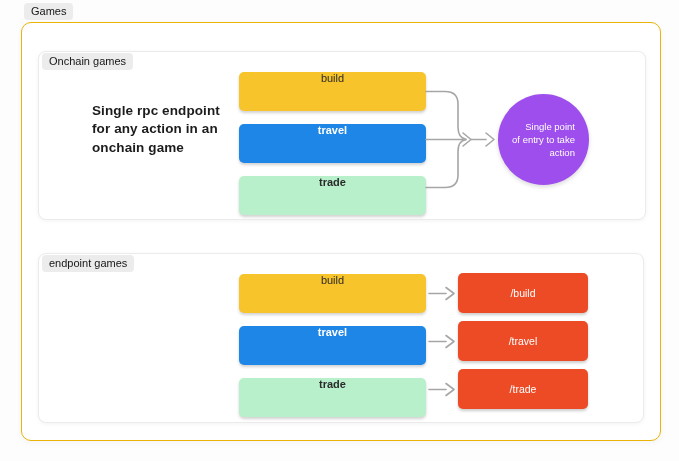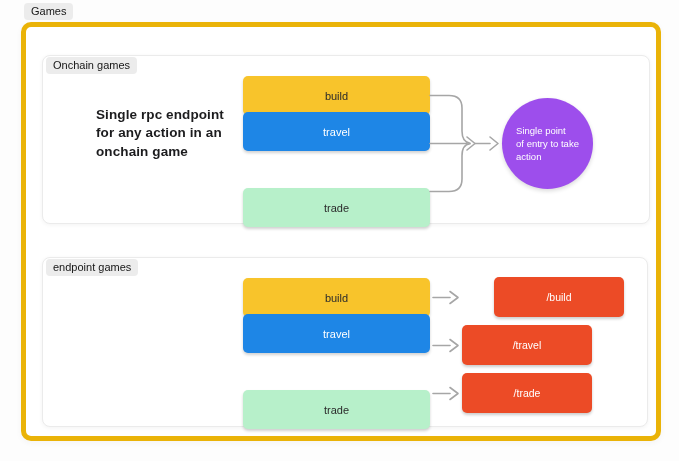--- a/index.html
+++ b/index.html
@@ -8,58 +8,58 @@
 
   .tag {
     display:inline-block; background:#ececec; color:#161616;
     font-size:11px; line-height:13px; padding:2px 7px; border-radius:4px;
     white-space:nowrap;
   }
   .games-tag { position:absolute; left:24px; top:3px;text-align:right; }
 
   .outer {
     position:absolute; left:21px; top:22px; width:640px; height:419px;
-    background:#ffffff; border:5px solid #eab308; border-radius:10px;
+    background:#ffffff; border:1px solid #eab308; border-radius:10px;
     box-shadow:0 2px 6px rgba(0,0,0,0.04);
   }
 
   .panel {
     position:absolute; background:#ffffff; border:1px solid #ebebeb;
     border-radius:8px; box-shadow:0 1px 4px rgba(0,0,0,0.05);
   }
   .panel1 { left:16px; top:28px; width:608px; height:169px; }
   .panel2 { left:16px; top:230px; width:606px; height:170px; }
   .panel-tag { position:absolute; left:3px; top:1px; z-index:3; }
 
   .desc {
     position:absolute; left:31px; font-size:13.5px; font-weight:700;
     line-height:18.3px; color:#1c1c1e; white-space:pre-line; letter-spacing:0.1px;margin-left:22px;
   }
   .desc1 { top:50px; width:150px; }
   .desc2 { top:32px; width:160px; }
 
   .node {
     position:absolute; width:187px; height:39px; border-radius:5px;
-    display:flex; align-items:center; justify-content:center;
+    display:flex; align-items:flex-start; justify-content:center;
     font-size:11px; box-shadow:0 2px 3px rgba(0,0,0,0.18);
   }
   .node.src { left:200px; }
-  .n-r0 { top:20px; } .n-r1 { top:56px; } .n-r2 { top:132px; }
+  .n-r0 { top:20px; } .n-r1 { top:72px;font-weight:bold; } .n-r2 { top:124px;font-weight:bold; }
 
   .endpoint {
     position:absolute; left:419px; width:130px; height:40px; border-radius:5px;
     display:flex; align-items:center; justify-content:center;
     font-size:10.5px; color:#ffffff; box-shadow:0 2px 3px rgba(0,0,0,0.2);
   }
   .e-r0 { top:19px; } .e-r1 { top:67px; } .e-r2 { top:115px; }
 
   .circle {
     position:absolute; left:459px; top:42px; width:91px; height:91px;
     border-radius:50%; display:flex; align-items:center; justify-content:center;
-    text-align:left; color:#ffffff; font-size:9.5px; line-height:13px;
+    text-align:right; color:#ffffff; font-size:9.5px; line-height:13px;
     white-space:pre-line; box-shadow:0 2px 4px rgba(0,0,0,0.15);
   }
 
   svg.arrows { position:absolute; left:0; top:0; pointer-events:none; }
   svg.arrows path { fill:none; stroke:#a6a6a6; stroke-width:1.6;
     stroke-linecap:round; stroke-linejoin:round; }
 </style>
 </head>
 <body>
 
@@ -114,21 +114,21 @@
 
     <svg class="arrows" width="606" height="170" viewBox="0 0 606 170">
       <path d="M390,39.5 H407"></path>
       <path d="M407,33.5 L415,39.5 L407,45.5"></path>
       <path d="M390,87.5 H407"></path>
       <path d="M407,81.5 L415,87.5 L407,93.5"></path>
       <path d="M390,135.5 H407"></path>
       <path d="M407,129.5 L415,135.5 L407,141.5"></path>
     </svg>
 
-    <div class="endpoint e-r0" style="background-color: rgb(236, 75, 38); margin-left: 32px;">
+    <div class="endpoint e-r0" style="background-color: rgb(236, 75, 38);">
       <span>/build</span>
     </div>
     <div class="endpoint e-r1" style="background-color: rgb(236, 75, 38);">
       <span>/travel</span>
     </div>
     <div class="endpoint e-r2" style="background-color: rgb(236, 75, 38);">
       <span>/trade</span>
     </div>
   </div>
 </div>

